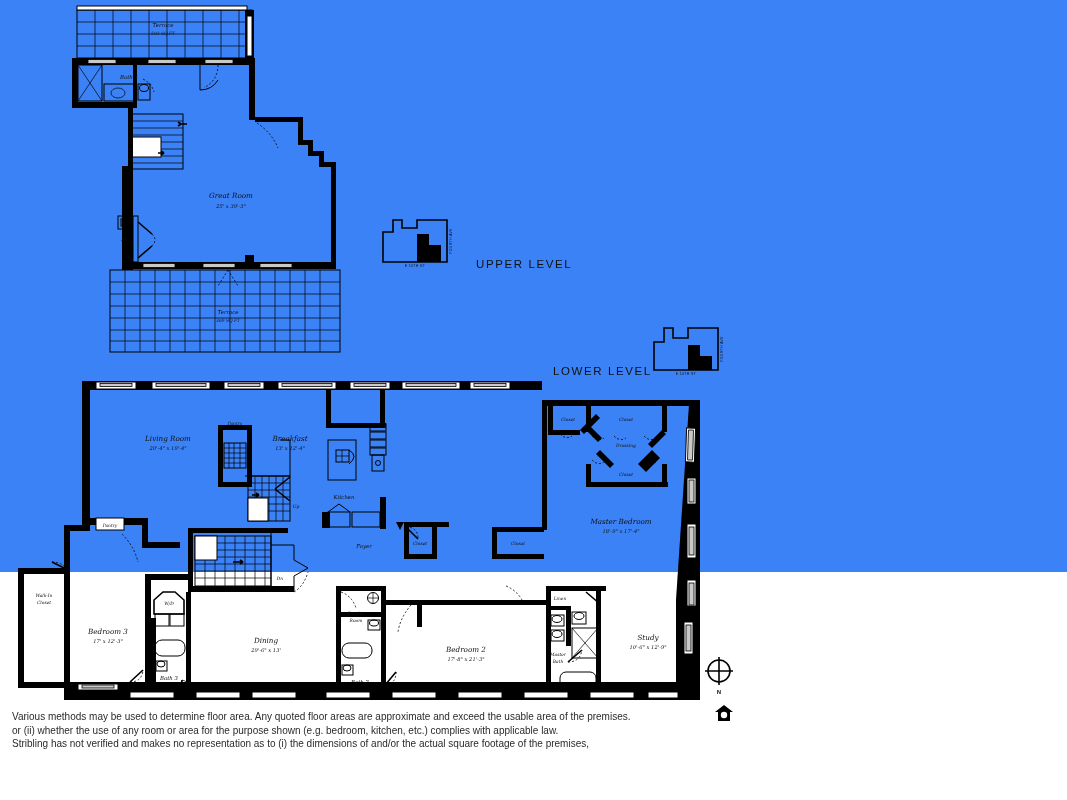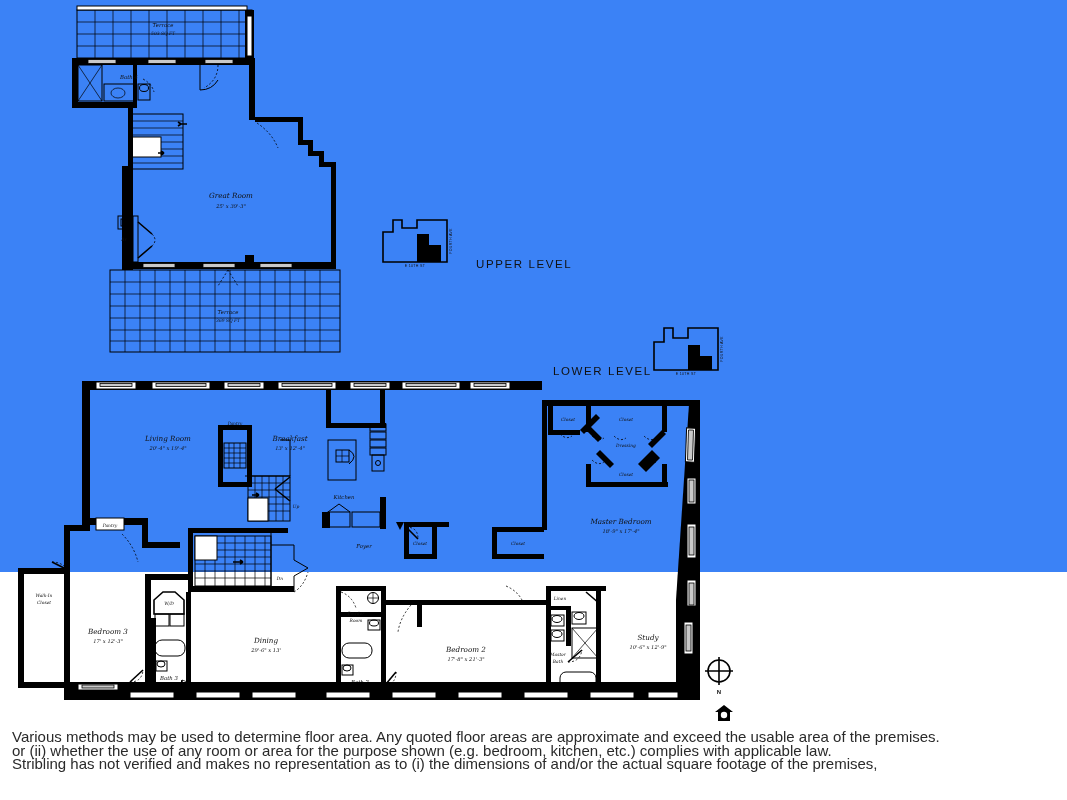--- a/index.html
+++ b/index.html
@@ -13,21 +13,21 @@
   .dash{fill:none;stroke:#000;stroke-width:0.8;stroke-dasharray:2 2;}
   .fillwhite{fill:#fff;stroke:#000;stroke-width:1;}
   .grey{fill:#c9c9c9;stroke:#000;stroke-width:0.8;}
   .rmname{font-family:"DejaVu Serif",serif;font-style:italic;font-size:7.2px;fill:#111;text-anchor:middle;}
   .rmdim{font-family:"DejaVu Serif",serif;font-style:italic;font-size:5.2px;fill:#111;text-anchor:middle;}
   .rmsmall{font-family:"DejaVu Serif",serif;font-style:italic;font-size:5.4px;fill:#111;text-anchor:middle;}
   .rmtiny{font-family:"DejaVu Serif",serif;font-style:italic;font-size:4.4px;fill:#111;text-anchor:middle;}
   .levellabel{font-family:"Liberation Sans",sans-serif;font-size:11.5px;letter-spacing:1.6px;fill:#111;font-weight:500;}
   .streettxt{font-family:"Liberation Sans",sans-serif;font-size:3.6px;letter-spacing:0.3px;fill:#111;text-anchor:middle;}
   .compassn{font-family:"Liberation Sans",sans-serif;font-size:6px;font-weight:bold;fill:#111;text-anchor:middle;}
-  .disc{position:absolute;left:12px;top:730px;width:1040px;font-family:"Liberation Sans",sans-serif;font-size:15px;line-height:13.6px;color:#2a2a2a;}
+  .disc{position:absolute;left:12px;top:710px;width:1040px;font-family:"Liberation Sans",sans-serif;font-size:10px;line-height:13.6px;color:#2a2a2a;}
   .disc div{white-space:nowrap;}
 </style>
 </head>
 <body>
 
 <div id="stage">
 
 <svg width="1067" height="800" viewBox="0 0 1067 800">
 
   <g>

